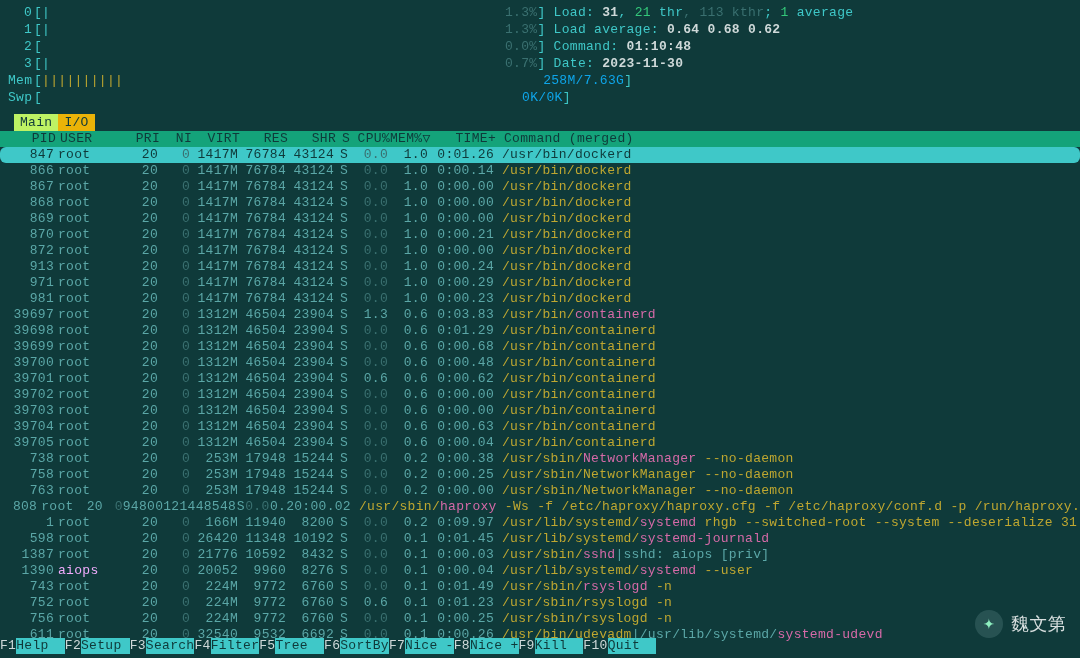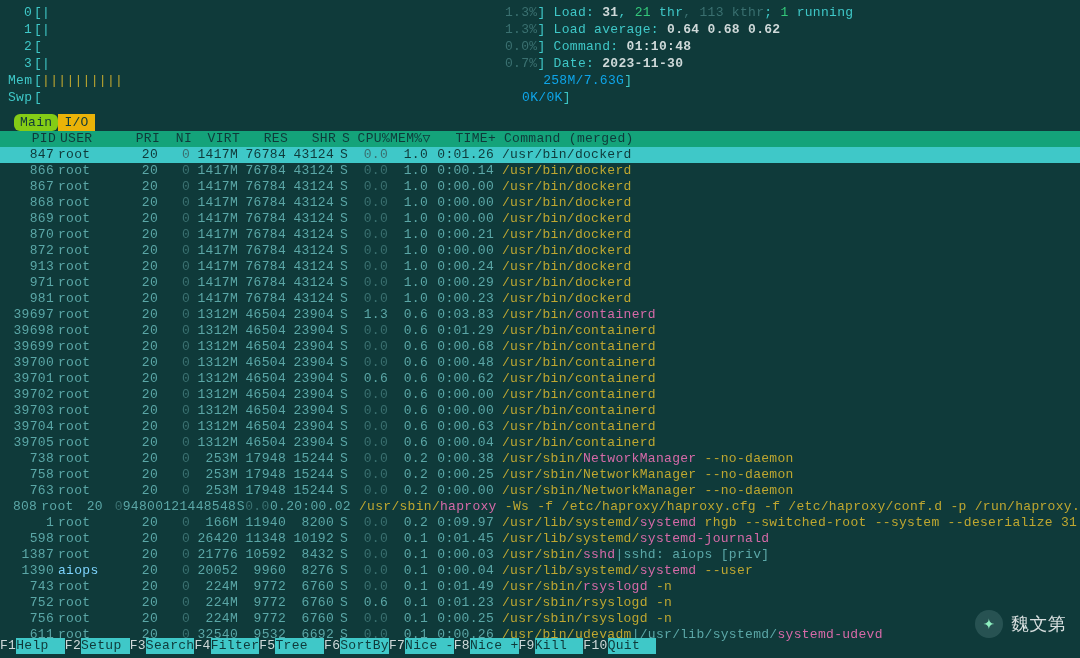--- a/index.html
+++ b/index.html
@@ -24,26 +24,26 @@
   .right-stats { position: absolute; left: 505px; top: 4px; line-height: 17px; }
   .right-stats .line { height: 17px; }
   .right-stats .pct { color: #3a7070; }
   .brack { color: #3fc8c8; }
   .label { color: #3fc8c8; }
   .bold { color: #cfd9d9; font-weight: bold; }
   .dim { color: #3a7070; }
   .green { color: #34c77a; }
   .tabs { margin-top: 6px; padding-left: 14px; }
   .tab { display: inline-block; padding: 1px 6px; }
-  .tab.active { background: #84cc16; color: #0f3a3a; border-radius: 6px; }
+  .tab.active { background: #bef264; color: #0f3a3a; }
   .tab.inactive { background: #eab308; color: #0f3a3a; }
   .header-row { background: #14a37a; color: #0f3a3a; line-height: 16px; height: 16px; white-space: pre; padding-left: 12px; padding-right: 10px; font-weight: 500; }
   .process-list { line-height: 16px; }
   .prow { white-space: pre; padding-left: 10px; height: 16px; display: flex; }
-  .prow.sel { background: #3fc8c8; color: #0f3a3a; }
+  .prow.sel { background: #3fc8c8; color: #0f3a3a; border-radius: 6px; }
   .prow .base { color: #5ba7a7; }
   .prow.sel .base, .prow.sel .cmd, .prow.sel .cmd .hi { color: #0f3a3a; }
   .cmd { color: #bfa730; }
   .cmd .arg { color: #bfa730; }
   .cmd .hi { color: #d66aa8; }
   .footer { position: absolute; bottom: 4px; left: 0; right: 0; height: 16px; line-height: 16px; white-space: pre; }
   .fkey { color: #cfd9d9; }
   .faction { background: #3fc8c8; color: #0f3a3a; display: inline-block; }
   .watermark { position: absolute; right: 14px; bottom: 20px; display: flex; align-items: center; color: #e8ecec; font-family: sans-serif; font-size: 18px; opacity: 0.92; }
   .watermark .bubble { width: 28px; height: 28px; border-radius: 50%; background: #2a5555; margin-right: 8px; display:flex; align-items:center; justify-content:center; font-size:14px; color:#9fc; }
@@ -52,21 +52,21 @@
   .col-pri   { display:inline-block; width: 32px; text-align:right; }
   .col-ni    { display:inline-block; width: 32px; text-align:right; }
   .col-virt  { display:inline-block; width: 48px; text-align:right; }
   .col-res   { display:inline-block; width: 48px; text-align:right; }
   .col-shr   { display:inline-block; width: 48px; text-align:right; }
   .col-s     { display:inline-block; width: 14px; text-align:right; }
   .col-cpu   { display:inline-block; width: 40px; text-align:right; }
   .col-mem   { display:inline-block; width: 40px; text-align:right; }
   .col-time  { display:inline-block; width: 66px; text-align:right; }
   .col-cmd   { display:inline-block; padding-left:8px; }
-  .aiops { color: #7dd3fc; }
+  .aiops { color: #f0abfc; }
 </style>
 </head>
 <body>
 
 <div class="top-section">
   <div id="cpu-meters">
       <div class="meter-row">
         <span class="meter-label">0</span>
         <span class="meter-bracket">[</span>
         <span class="meter-bars">|</span>
@@ -99,21 +99,21 @@
     <span class="meter-label">Swp</span>
     <span class="meter-bracket">[</span>
       <span></span>
     <span style="flex:0 0 480px"></span>
     <span class="meter-val">0K/0K</span>
       <span class="meter-bracket">]</span>
   </div>
 </div>
 
 <div class="right-stats">
-  <div class="line"><span class="pct">1.3%</span><span class="brack">] </span><span class="label">Load: </span><span class="bold">31</span><span class="label">, </span><span class="green">21</span><span class="label"> thr</span><span class="dim">, </span><span class="dim">113 kthr</span><span class="label">; </span><span class="green">1</span><span class="label"> running</span></div>
+  <div class="line"><span class="pct">1.3%</span><span class="brack">] </span><span class="label">Load: </span><span class="bold">31</span><span class="label">, </span><span class="green">21</span><span class="label"> thr</span><span class="dim">, </span><span class="dim">113 kthr</span><span class="label">; </span><span class="green">1</span><span class="label"> average</span></div>
   <div class="line"><span class="pct">1.3%</span><span class="brack">] </span><span class="label">Load average: </span><span class="bold">0.64 0.68 0.62</span></div>
   <div class="line"><span class="pct">0.0%</span><span class="brack">] </span><span class="label">Command: </span><span class="bold">01:10:48</span></div>
   <div class="line"><span class="pct">0.7%</span><span class="brack">] </span><span class="label">Date: </span><span class="bold">2023-11-30</span></div>
 </div>
 
 <div class="tabs">
   <span class="tab active">Main</span><span class="tab inactive">I/O</span>
 </div>
 
 <div class="header-row"><span class="col-pid">PID</span><span class="col-user">USER</span><span class="col-pri">PRI</span><span class="col-ni">NI</span><span class="col-virt">VIRT</span><span class="col-res">RES</span><span class="col-shr">SHR</span><span class="col-s">S</span><span class="col-cpu">CPU%</span><span class="col-mem">MEM%▽</span><span class="col-time">TIME+</span><span class="col-cmd">Command (merged)</span></div>

